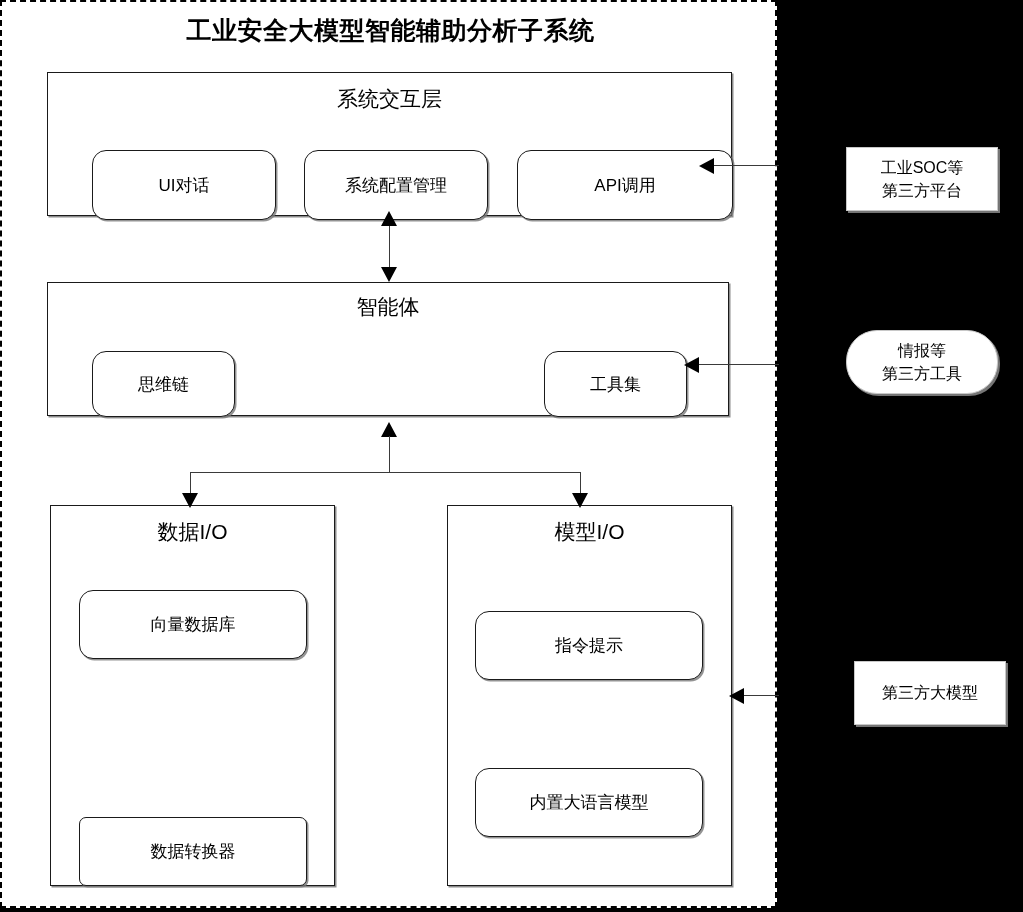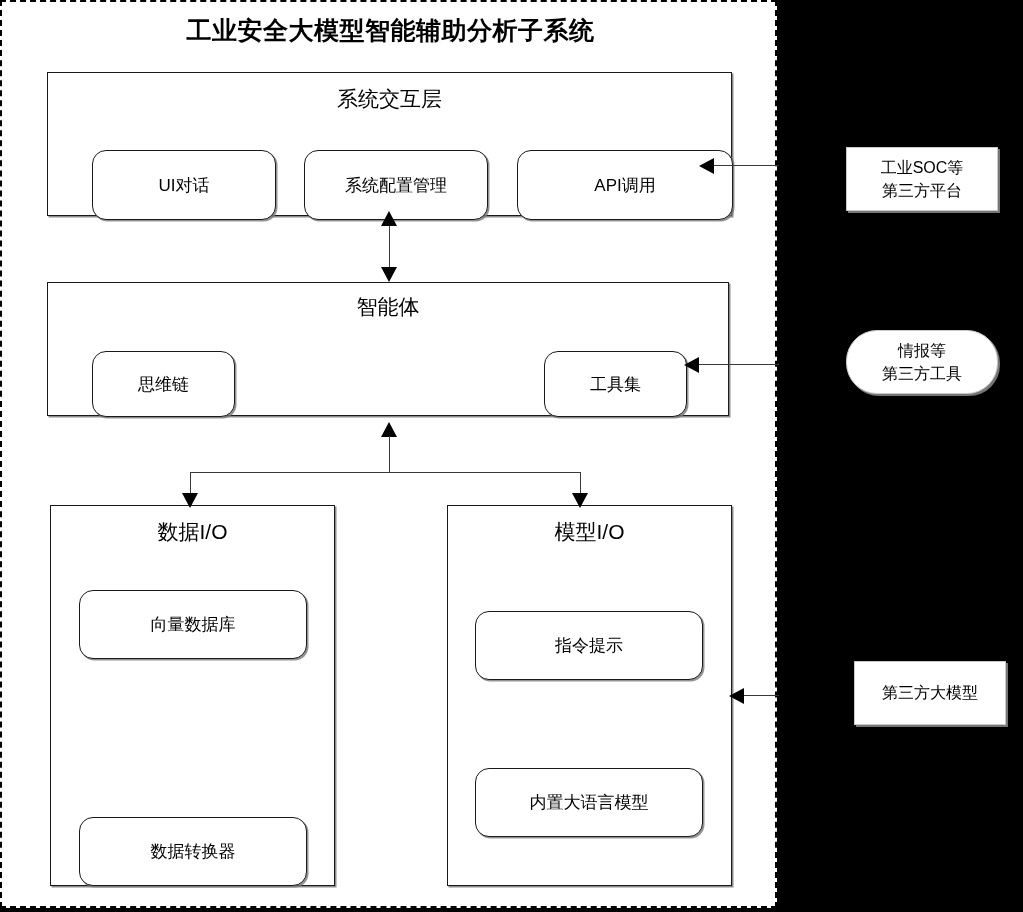--- a/index.html
+++ b/index.html
@@ -156,21 +156,21 @@
     <div class="node" style="left:542px; top:329px; width:143px; height:66px;">
       <span>工具集</span>
     </div>
 
     <div class="group-box" style="left:48px; top:503px; width:285px; height:381px;">
       <div class="group-title" style="top:12px;">数据I/O</div>
     </div>
     <div class="node" style="left:77px; top:568px; width:228px; height:69px;">
       <span>向量数据库</span>
     </div>
-    <div class="node" style="left:77px; top:795px; width:228px; height:69px;">
+    <div class="node" style="left:77px; top:795px; width:228px; height:69px;border-radius:7px;">
       <span>数据转换器</span>
     </div>
 
     <div class="group-box" style="left:445px; top:503px; width:285px; height:381px;">
       <div class="group-title" style="top:12px;">模型I/O</div>
     </div>
     <div class="node" style="left:473px; top:589px; width:228px; height:69px;">
       <span>指令提示</span>
     </div>
     <div class="node" style="left:473px; top:746px; width:228px; height:69px;">

